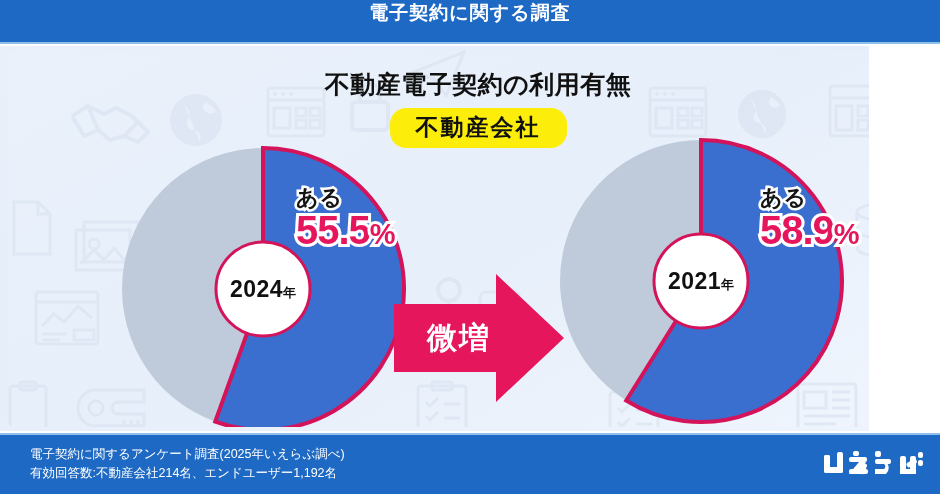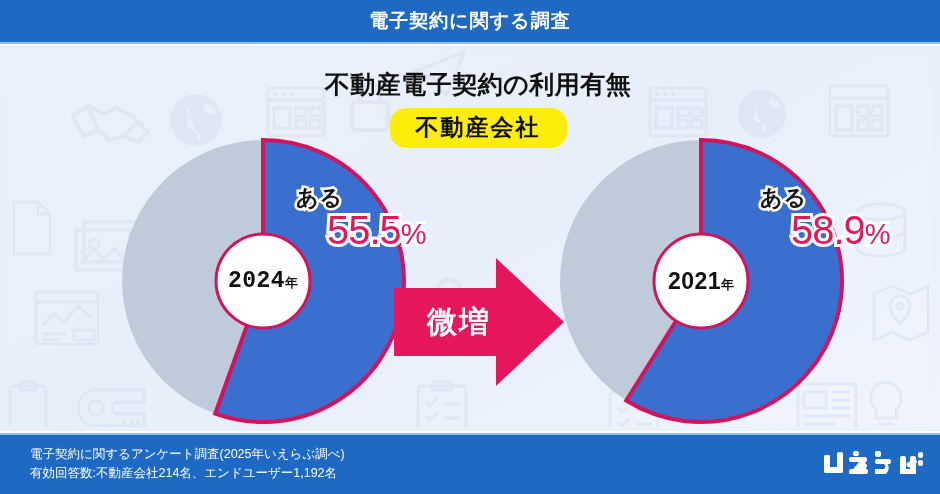--- a/index.html
+++ b/index.html
@@ -14,34 +14,34 @@
     position: relative;
     width: 940px; height: 494px;
     background: #ffffff;
   }
 
   
   .header {
     position: absolute; left: 0; top: 0;
     width: 940px; height: 44px;
     background: #1e69c4;
-    display: flex; align-items: center; justify-content: center;
+    display: flex; align-items: flex-start; justify-content: center;
     border-bottom: 2px solid #8fc0ea;
   }
   .header-title {
     color: #ffffff;
     font-size: 19px;
     font-weight: bold;
     letter-spacing: 1px;
   }
 
   
   .panel {
     position: absolute; left: 0; top: 46px;
-    width: 940px; height: 385px;
+    width: 869px; height: 385px;
     background: linear-gradient(160deg,#e9f0fa 0%, #e6eefa 45%, #eef4fc 100%);
     overflow: hidden;
   }
   .panel-inner {
     position: absolute; left: 8px; top: 4px;
     width: 924px; height: 377px;
     border-radius: 6px;
     background: linear-gradient(150deg,#eaf1fb 0%, #e7effa 50%, #f0f5fd 100%);
     overflow: hidden;
   }
@@ -67,21 +67,21 @@
     background: #fcee0a;
     color: #111111;
     font-size: 23px; font-weight: bold;
     padding: 4px 26px 5px 26px;
     border-radius: 16px;
     letter-spacing: 2px;
   }
 
   
   .donut-block { position: absolute; top: 0; z-index: 4; }
-  #donut-2024 { left: 110px; top: 86px; width: 290px; height: 290px; font-family: Liberation Mono, monospace; }
+  #donut-2024 { left: 110px; top: 94px; width: 290px; height: 290px; }
   #donut-2025 { left: 548px; top: 86px; width: 290px; height: 290px; }
 
   .donut-svg { position: absolute; left: 0; top: 0; }
 
   .center-label {
     position: absolute;
     left: 50%; top: 50%;
     transform: translate(-50%,-50%);
     text-align: center;
     color: #111;
@@ -96,32 +96,31 @@
   #callout-2025 { left: 752px; top: 136px; }
 
   .callout-word {
     font-size: 22px; font-weight: bold; color: #141414;
     -webkit-text-stroke: 5px #ffffff;
     paint-order: stroke fill;
     letter-spacing: 1px;
     line-height: 1.05;
   }
   .callout-value {
-    font-size: 40px; font-weight: normal; color: #e6165c;
+    font-size: 40px; font-weight: bold; color: #e6165c;
     -webkit-text-stroke: 6px #ffffff;
     paint-order: stroke fill;
     line-height: 1.05;
     letter-spacing: -1px;
-    margin-left: 31px;
   }
   .callout-value .pct { font-size: 29px; }
 
   
   #arrow-block {
-    position: absolute; left: 386px; top: 208px;
+    position: absolute; left: 386px; top: 224px;
     width: 170px; height: 128px; z-index: 6;
   }
   #arrow-block svg { position: absolute; left: 0; top: 0; }
   .arrow-label {
     position: absolute; left: 6px; top: 50%;
     transform: translateY(-50%);
     width: 118px; text-align: center;
     color: #ffffff; font-size: 30px; font-weight: bold;
     letter-spacing: 2px;
   }

